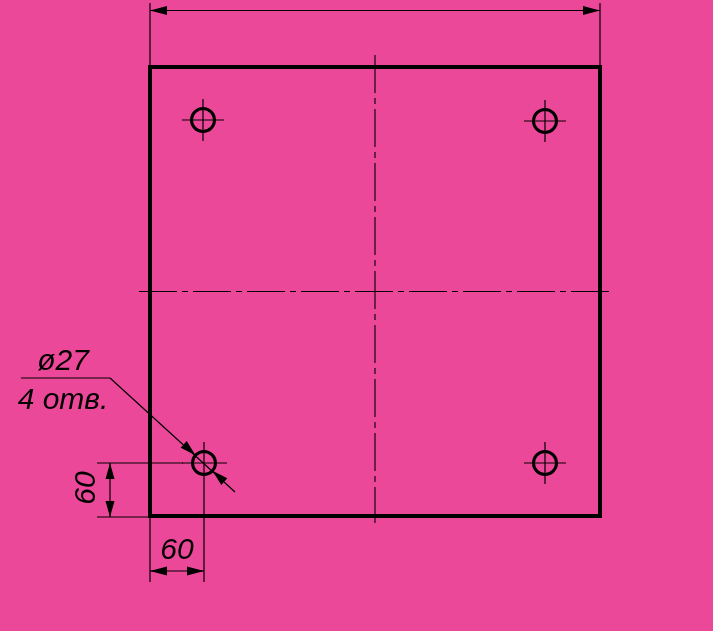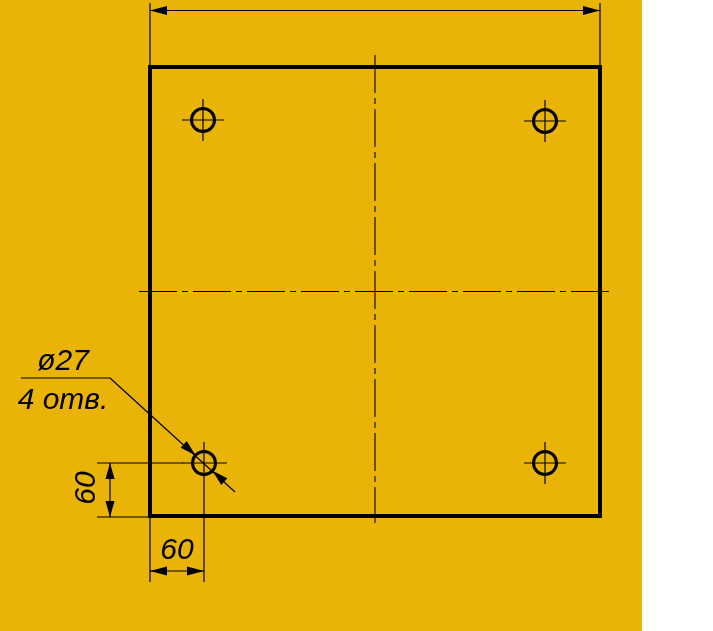--- a/index.html
+++ b/index.html
@@ -2,23 +2,23 @@
 <html><head>
 <meta charset="utf-8">
 <style>
   html, body {
     margin: 0;
     padding: 0;
     background: #ffffff;
   }
   .canvas-wrap {
     position: relative;
-    width: 642px;
+    width: 713px;
     height: 631px;
-    background: #eab308;
+    background: #ec4899;
     overflow: hidden;
   }
   svg {
     display: block;
   }
   .thick {
     stroke: #000000;
     stroke-width: 4;
     fill: none;
   }

